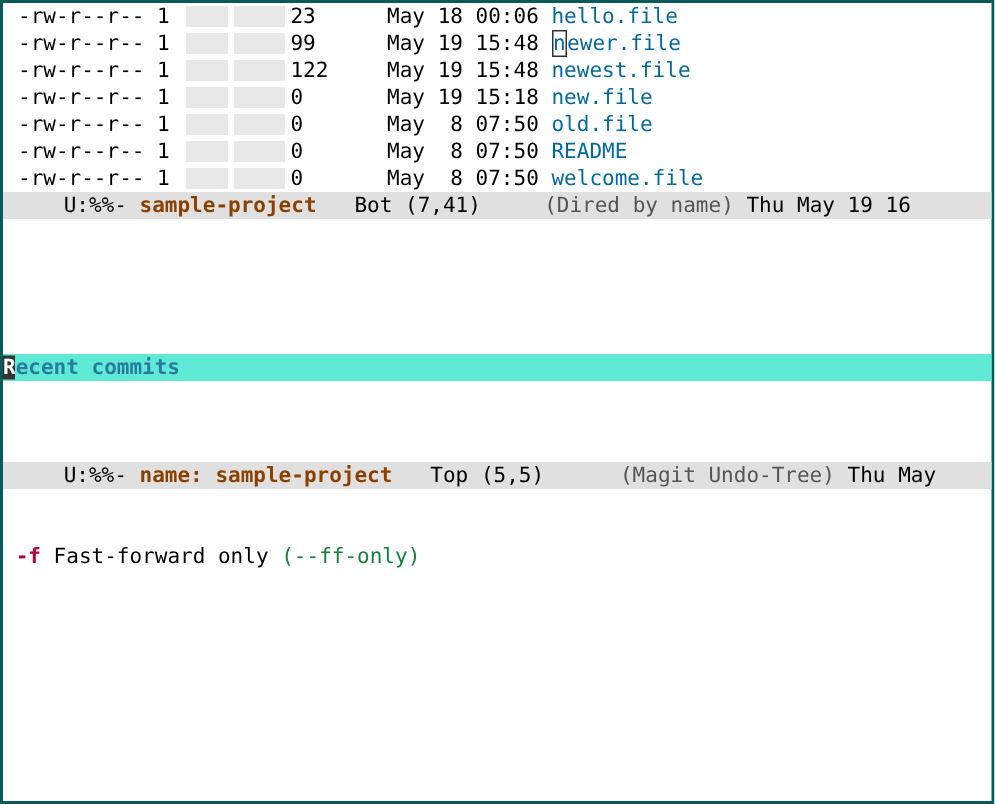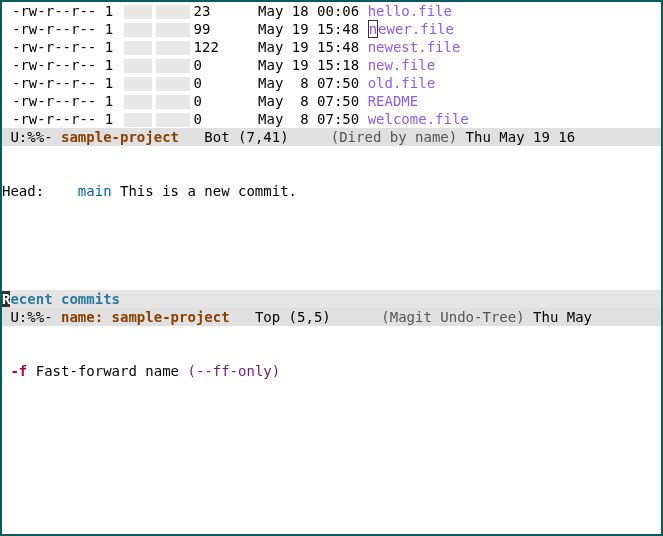--- a/index.html
+++ b/index.html
@@ -23,51 +23,52 @@
     position: relative;
     background: #ffffff;
   }
   .pane { white-space: pre; overflow: hidden; }
   .modeline {
     background: #e0e0e0;
     color: #000;
     white-space: pre;
     height: 18px;
     overflow: hidden;
+    padding-left: 32px;
   }
   .modeline .buf { color: #8b4000; font-weight: bold; }
   .modeline .mode { color: #555; }
   .row { height: 18px; }
   .gray-block {
     display: inline-block;
     background: #e8e8e8;
     height: 14px;
     vertical-align: middle;
   }
-  .fname { color: #8b5cf6; }
+  .fname { color: #0369a1; }
   .cursor-box {
     border: 1px solid #333;
     padding: 0 0px;
   }
   .magit-head-branch { color: #0060c0; }
   .magit-section {
     color: #2a7aa0;
     font-weight: bold;
-    background: #e5e5e5;
+    background: #5eead4;
     display: block;
     height: 18px;
   }
   .magit-section .r-cursor {
     background: #333;
     color: #fff;
     padding: 0 0px;
   }
   .bold-h { font-weight: bold; }
   .key { color: #b00040; font-weight: bold; }
-  .flag { color: #701a75; }
+  .flag { color: #15803d; }
   .inv-cursor {
     background: #222;
     color: #fff;
   }
   .pane-top { height: 126px; }
   .pane-mid { height: 162px; }
   .pane-bot { padding-top: 0; }
   .dir-row { padding-left: 10px; }
   .numcol { display:inline-block; width:56px; }
   .smudge1 { width: 28px; margin-left:2px; margin-right:2px;}
@@ -75,28 +76,27 @@
 </style>
 </head>
 <body>
 
 <div class="frame">
 
   <div class="pane pane-top" id="dired-pane"><div class="row dir-row"><span>-rw-r--r--</span> <span>1</span> <span class="gray-block smudge1"></span><span class="gray-block smudge2"></span><span class="numcol">23</span> <span>May 18 00:06</span> <span class="fname">hello.file</span></div><div class="row dir-row"><span>-rw-r--r--</span> <span>1</span> <span class="gray-block smudge1"></span><span class="gray-block smudge2"></span><span class="numcol">99</span> <span>May 19 15:48</span> <span class="fname"><span class="cursor-box">n</span>ewer.file</span></div><div class="row dir-row"><span>-rw-r--r--</span> <span>1</span> <span class="gray-block smudge1"></span><span class="gray-block smudge2"></span><span class="numcol">122</span> <span>May 19 15:48</span> <span class="fname">newest.file</span></div><div class="row dir-row"><span>-rw-r--r--</span> <span>1</span> <span class="gray-block smudge1"></span><span class="gray-block smudge2"></span><span class="numcol">0</span> <span>May 19 15:18</span> <span class="fname">new.file</span></div><div class="row dir-row"><span>-rw-r--r--</span> <span>1</span> <span class="gray-block smudge1"></span><span class="gray-block smudge2"></span><span class="numcol">0</span> <span>May  8 07:50</span> <span class="fname">old.file</span></div><div class="row dir-row"><span>-rw-r--r--</span> <span>1</span> <span class="gray-block smudge1"></span><span class="gray-block smudge2"></span><span class="numcol">0</span> <span>May  8 07:50</span> <span class="fname">README</span></div><div class="row dir-row"><span>-rw-r--r--</span> <span>1</span> <span class="gray-block smudge1"></span><span class="gray-block smudge2"></span><span class="numcol">0</span> <span>May  8 07:50</span> <span class="fname">welcome.file</span></div></div>
   <div class="modeline"><span> U:%%- </span><span class="buf">sample-project</span><span>   Bot (7,41)     </span><span class="mode">(Dired by name)</span><span> Thu May 19 16</span></div>
 
   <div class="pane pane-mid">
-    <div class="row"><span>Head:    </span><span class="magit-head-branch">main</span><span> This is a new commit.</span></div>
     <div class="row"></div>
     <span class="magit-section"><span class="r-cursor">R</span><span id="recent-rest">ecent commits</span></span>
   </div>
   <div class="modeline"><span> U:%%- </span><span class="buf">name: sample-project</span><span>   Top (5,5)      </span><span class="mode">(Magit Undo-Tree)</span><span> Thu May</span></div>
 
   <div class="pane pane-bot">
-    <div id="args-list"><div class="row"> <span class="key">-f</span> <span>Fast-forward name</span> <span class="flag">(--ff-only)</span></div></div>
+    <div id="args-list"><div class="row"> <span class="key">-f</span> <span>Fast-forward only</span> <span class="flag">(--ff-only)</span></div></div>
     <div class="row"></div>
     
     
     
     
     
     
   </div>
 
 </div>

